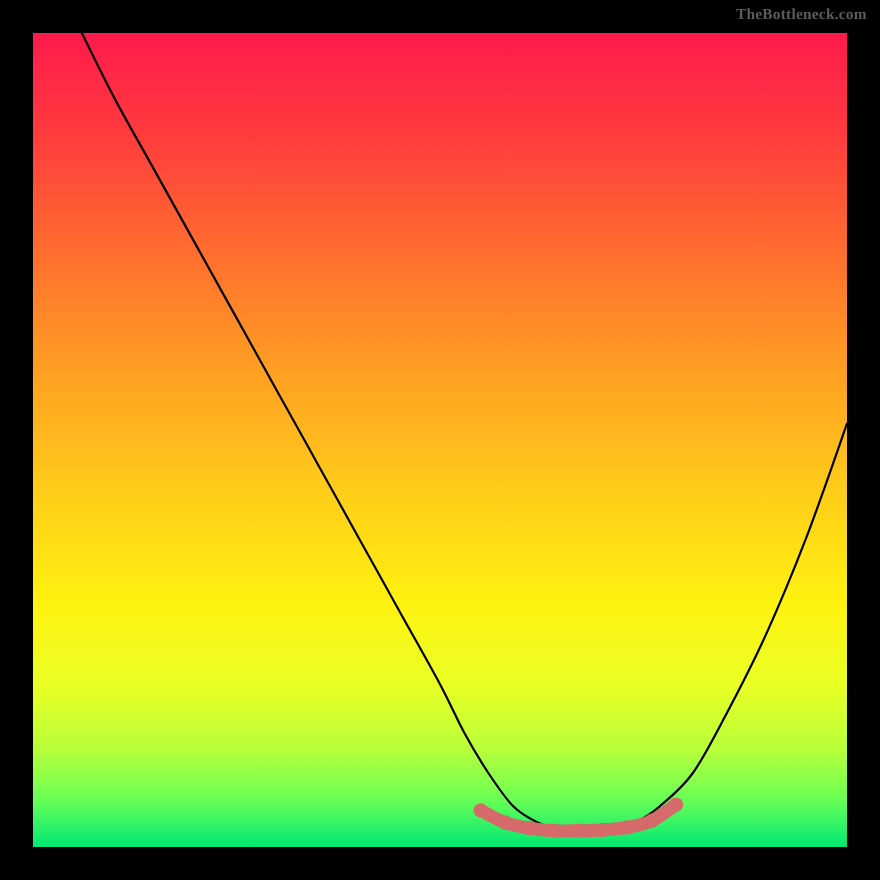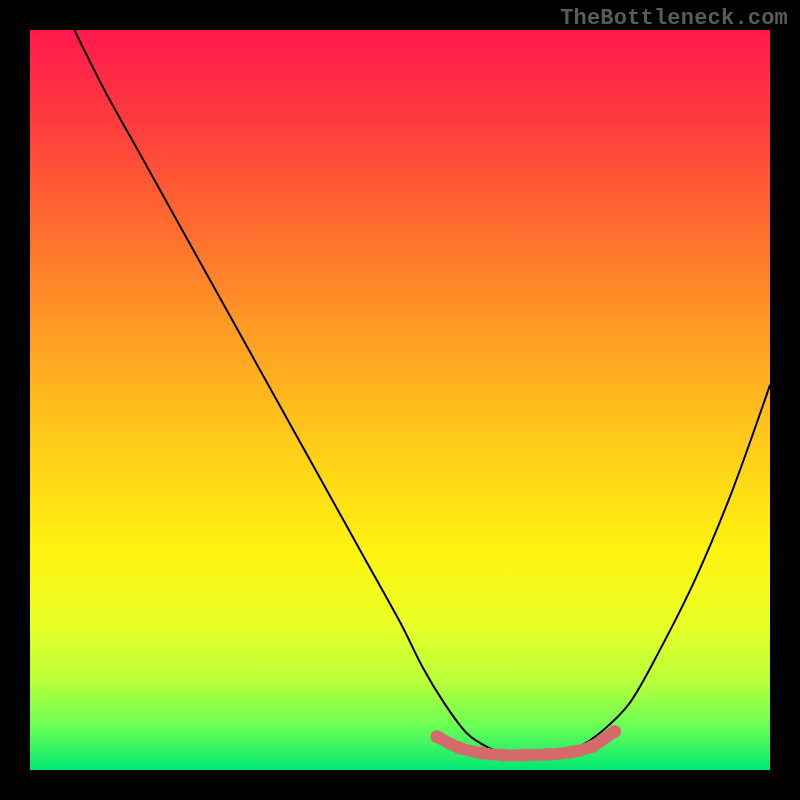--- a/index.html
+++ b/index.html
@@ -33,22 +33,22 @@
       #fff210 70%,
       #eaff25 80%,
       #b8ff3a 88%,
       #6cff55 94%,
       #00e873 100%);
   }
   .watermark {
     position: absolute;
     top: 6px;
     right: 12px;
-    font-family: Liberation Mono, monospace;
-    font-size: 22px;
+    font-family: Liberation Serif, serif;
+    font-size: 14px;
     font-weight: 600;
     color: #5b5b5b;
     letter-spacing: 0.2px;
     text-align: center;
   }
   svg.overlay {
     position: absolute;
     left: 30px;
     top: 30px;
     width: 740px;

